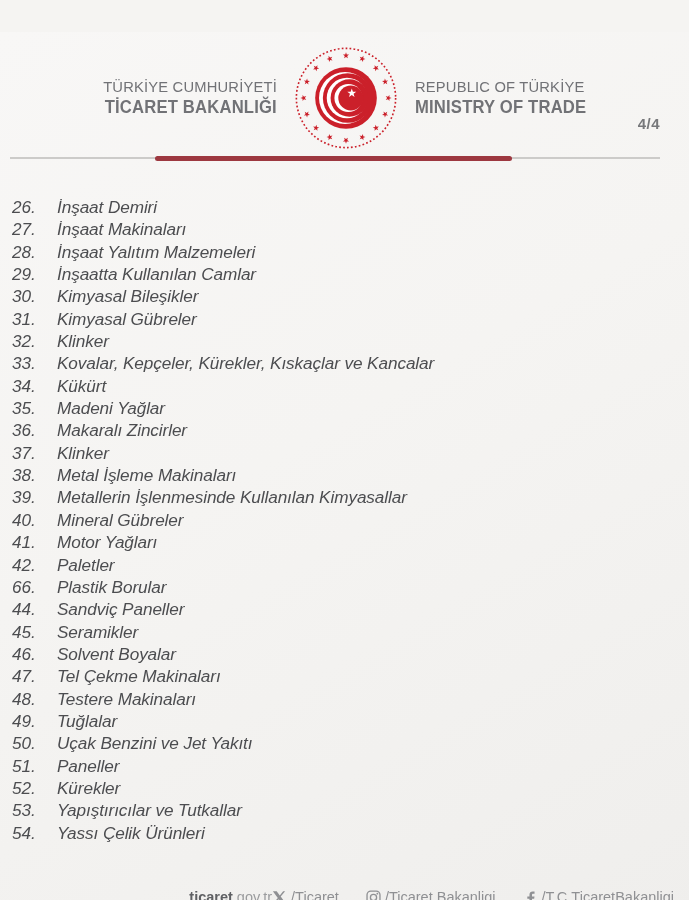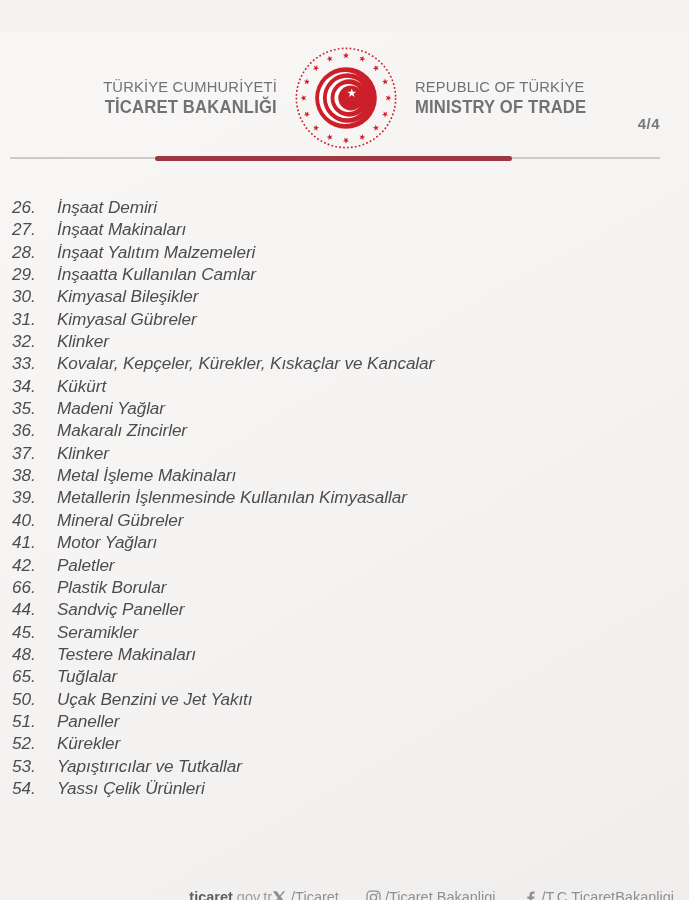--- a/index.html
+++ b/index.html
@@ -233,29 +233,37 @@
     <div class="row">
       <span class="num">44.</span>
       <span class="label">Sandviç Paneller</span>
     </div>
 
     <div class="row">
       <span class="num">45.</span>
       <span class="label">Seramikler</span>
     </div>
 
-
+    <div class="row">
+      <span class="num">46.</span>
+      <span class="label">Solvent Boyalar</span>
+    </div>
+
+    <div class="row">
+      <span class="num">47.</span>
+      <span class="label">Tel Çekme Makinaları</span>
+    </div>
 
     <div class="row">
       <span class="num">48.</span>
       <span class="label">Testere Makinaları</span>
     </div>
 
     <div class="row">
-      <span class="num">65.</span>
+      <span class="num">49.</span>
       <span class="label">Tuğlalar</span>
     </div>
 
     <div class="row">
       <span class="num">50.</span>
       <span class="label">Uçak Benzini ve Jet Yakıtı</span>
     </div>
 
     <div class="row">
       <span class="num">51.</span>

